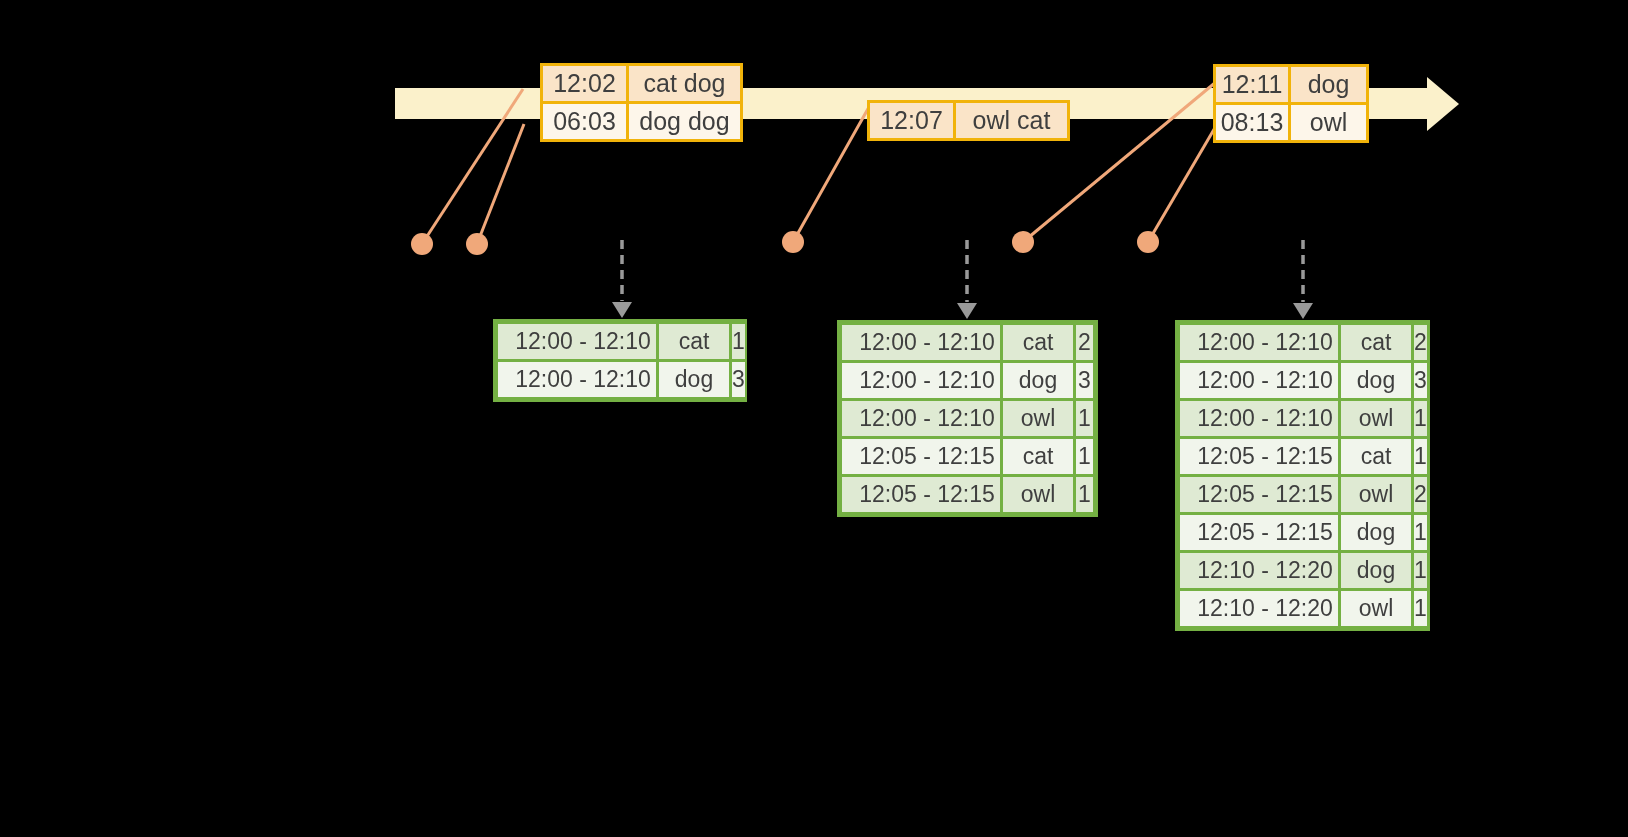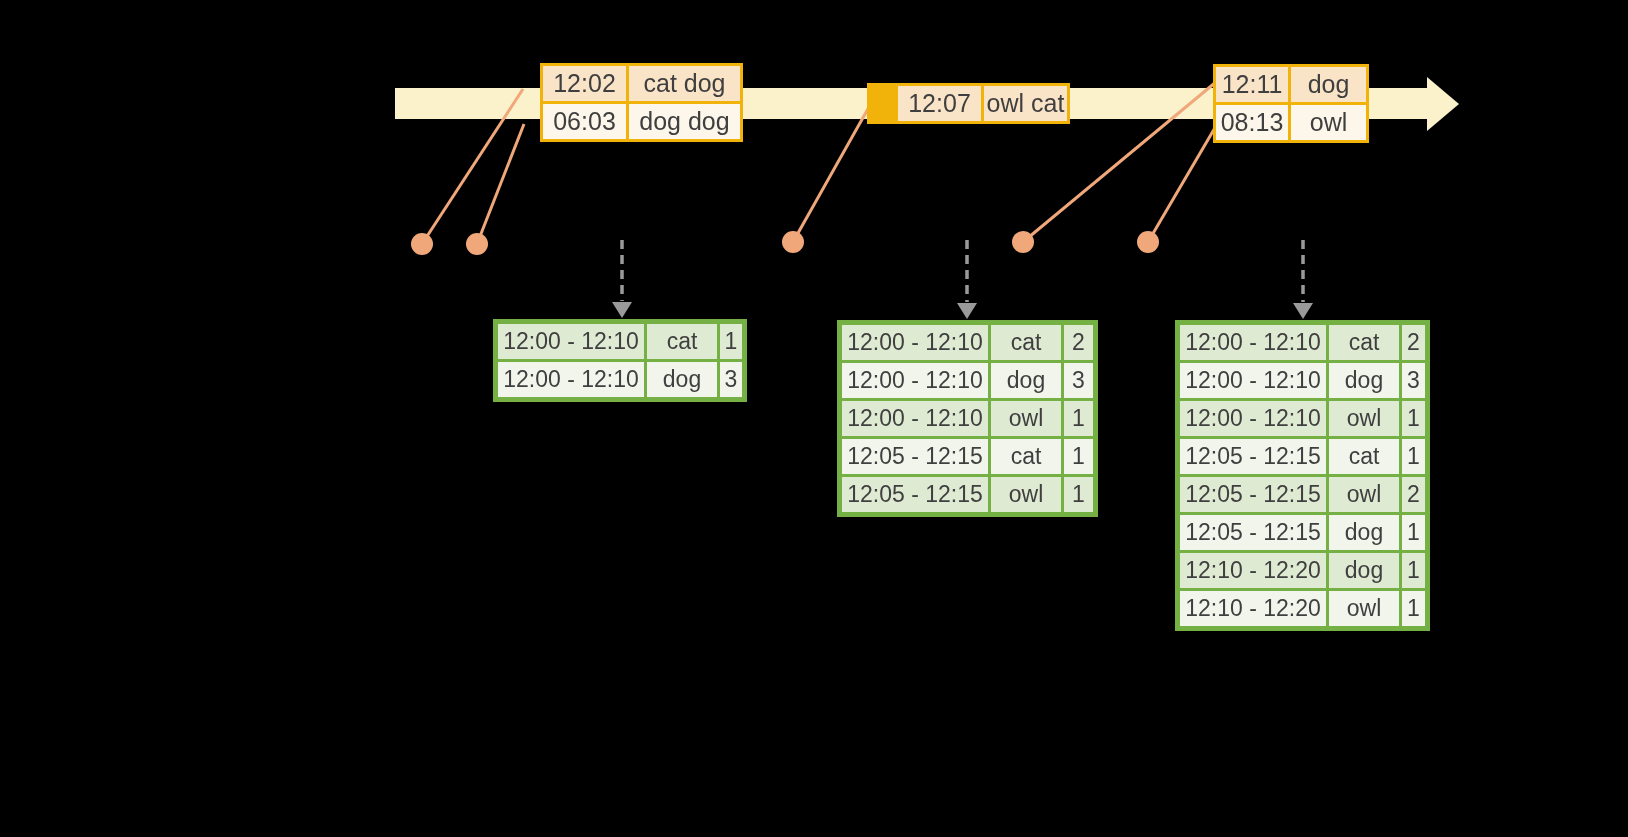--- a/index.html
+++ b/index.html
@@ -39,21 +39,21 @@
     background:var(--result-table-border,#74B043);
     display:flex;flex-direction:column;gap:3px;
   }
   .rtable .trow{display:flex;gap:3px;height:35px;}
   .rtable .trow.odd  .tcell{background:var(--result-row-dark,#DFEAD3);}
   .rtable .trow.even .tcell{background:var(--result-row-light,#F1F5EC);}
   .rtable .tcell{
     display:flex;align-items:center;justify-content:center;
     font-size:23px;color:var(--text,#3F3F3F);white-space:nowrap;
   }
-  .rtable .c0{width:146px;flex:none;}
+  .rtable .c0{width:146px;flex:none;padding-left:12px;}
   .rtable .c1{width:70px;flex:none;}
   .rtable .c2{flex:1;}
 </style>
 </head>
 <body>
 
 <div class="canvas">
 
   <svg class="overlay" width="1628" height="837" viewBox="0 0 1628 837">
 
@@ -89,21 +89,21 @@
   <div class="etable" style="left:540px;top:63px;width:203px;--c0:83px;">
       <div class="trow odd">
         <div class="tcell c0">12:02</div>
         <div class="tcell c1">cat dog</div>
       </div>
       <div class="trow even">
         <div class="tcell c0">06:03</div>
         <div class="tcell c1">dog dog</div>
       </div>
     </div>
-  <div class="etable" style="left:867px;top:83px;width:203px;padding-left:28px;--c0:83px;">
+  <div class="etable" style="left:867px;top:100px;width:203px;--c0:83px;">
       <div class="trow odd">
         <div class="tcell c0">12:07</div>
         <div class="tcell c1">owl cat</div>
       </div>
     </div>
   <div class="etable" style="left:1213px;top:64px;width:156px;--c0:72px;">
       <div class="trow odd">
         <div class="tcell c0">12:11</div>
         <div class="tcell c1">dog</div>
       </div>

